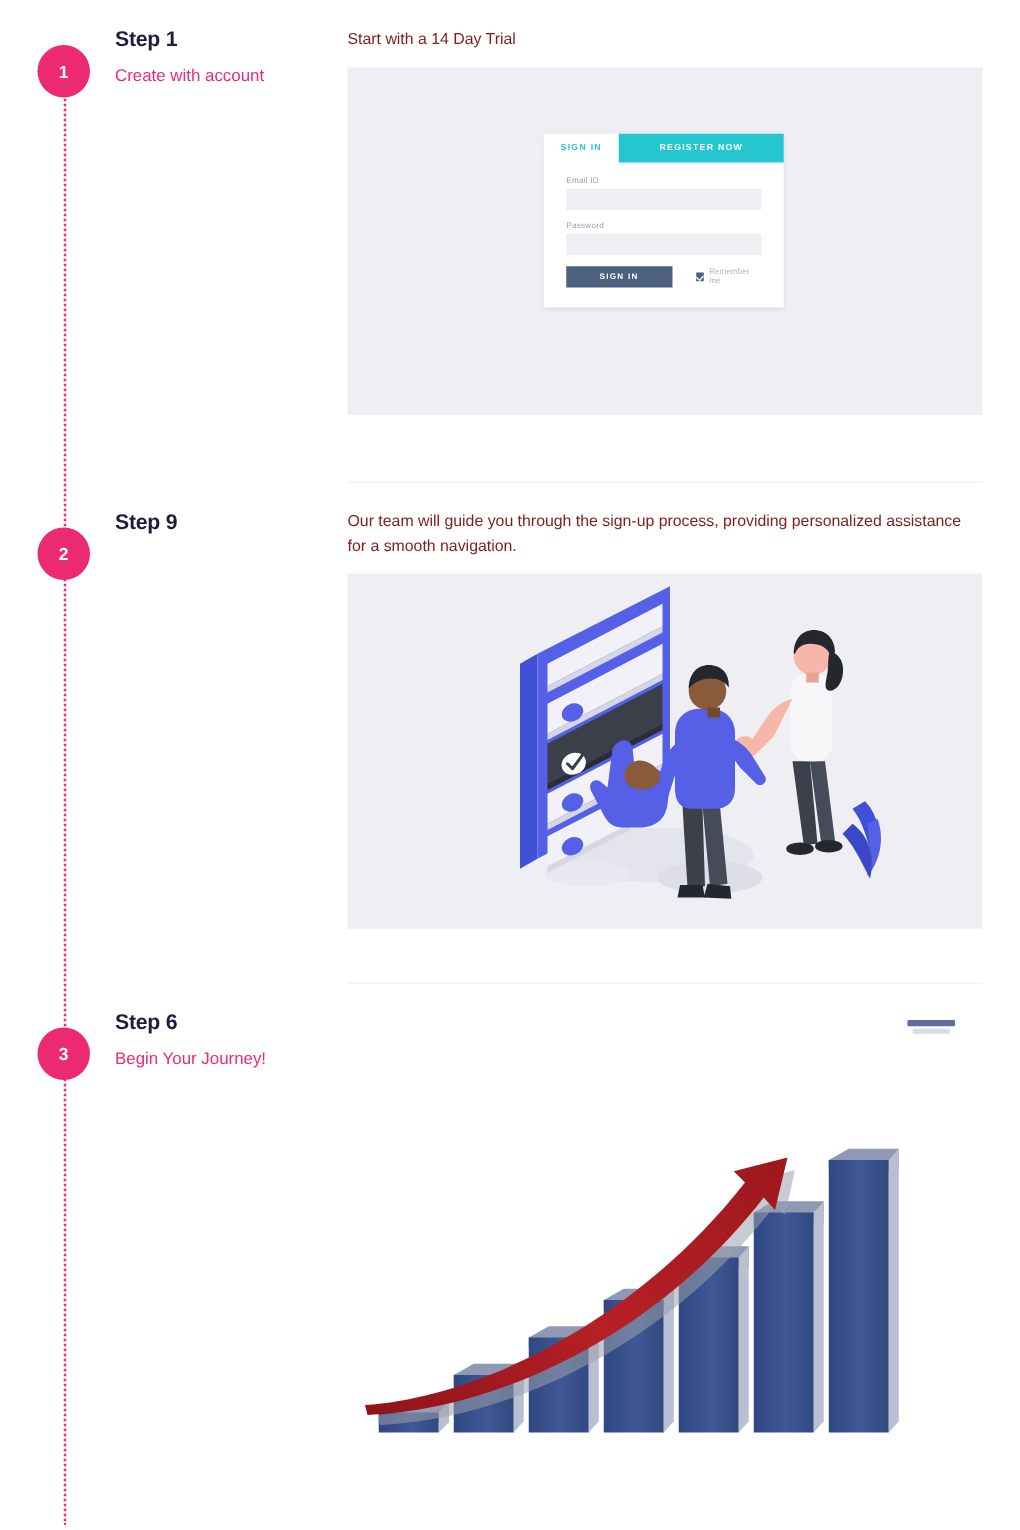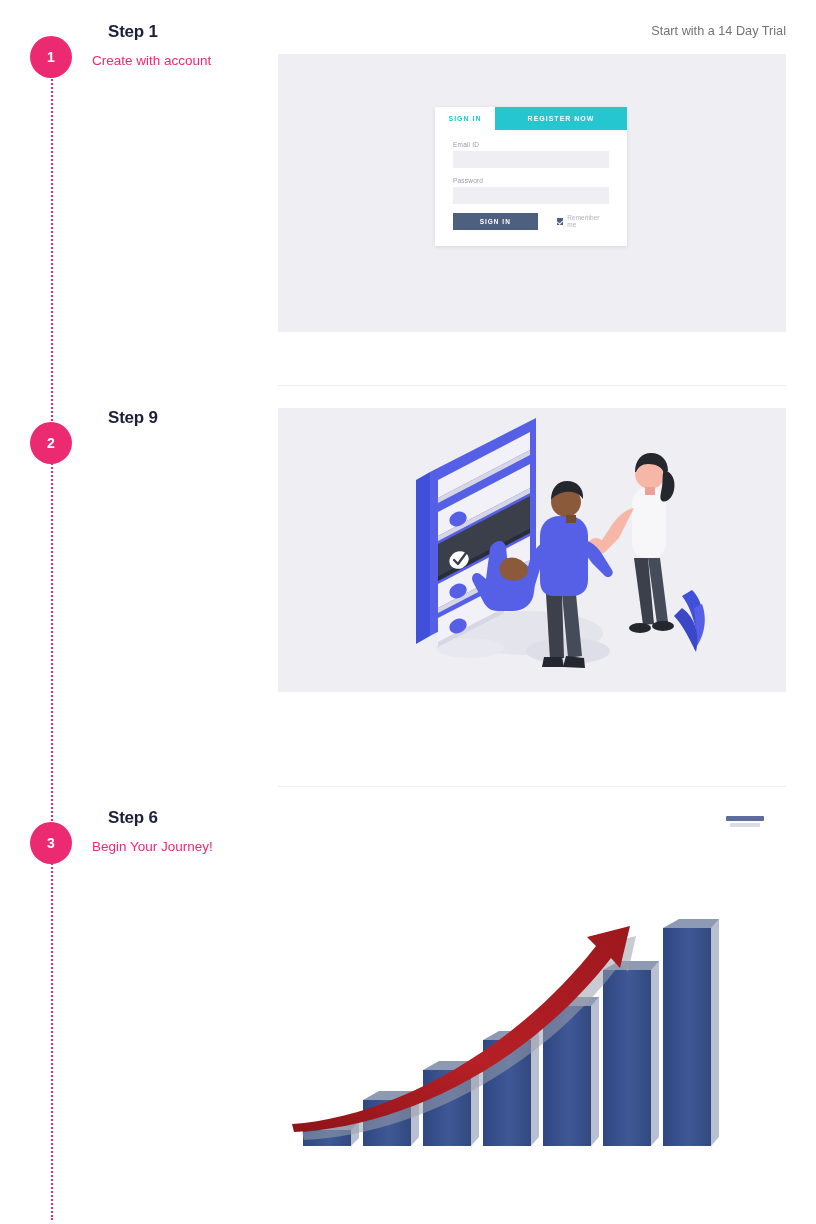--- a/index.html
+++ b/index.html
@@ -60,42 +60,41 @@
     position: absolute;
     left: 92px;
     top: 0;
     width: 178px;
   }
   .step-title {
     font-size: 17px;
     font-weight: bold;
     color: #1b1f3b;
     letter-spacing: -0.2px;
-    margin: 0 0 9px 16px;
+    margin: 0 0 9px 0;
     line-height: 1.2;
   }
   .step-subtitle {
     font-size: 13.5px;
     color: #ec2a72;
     line-height: 1.55;
     margin: 0;
   }
 
   .step-content {
     position: absolute;
     left: 278px;
     top: 0;
     width: 508px;
   }
   .step-desc {
     font-size: 12.7px;
-    color: #737373;
+    color: #7f1d1d;
     line-height: 1.55;
     margin: 0 0 12px 0;
-    text-align: right;
   }
 
   .media-panel {
     background: #eeeef3;
     position: relative;
     overflow: hidden;
   }
   .media-panel.p1 { height: 278px; }
   .media-panel.p2 { height: 284px; }
   .media-panel.p3 { background: #ffffff; height: 370px; }
@@ -283,20 +282,21 @@
 <section class="step-row s2">
   <div class="step-marker">
     <span>2</span>
   </div>
 
   <div class="step-text">
     <h2 class="step-title">Step 9</h2>
   </div>
 
   <div class="step-content">
+    <p class="step-desc">Our team will guide you through the sign-up process, providing personalized assistance for a smooth navigation.</p>
 
     <div class="media-panel p2">
       <div class="iso-wrap">
         <svg viewBox="0 0 508 284" width="508" height="284">
 
           <ellipse cx="250" cy="225" rx="75" ry="22" fill="#e4e4ed"></ellipse>
           <ellipse cx="290" cy="243" rx="42" ry="13" fill="#dedee8"></ellipse>
           <ellipse cx="192" cy="240" rx="34" ry="10" fill="#e8e8f0"></ellipse>
 
           <path d="M138 72 L152 64 L152 228 L138 236 Z" fill="#4050d8"></path>

